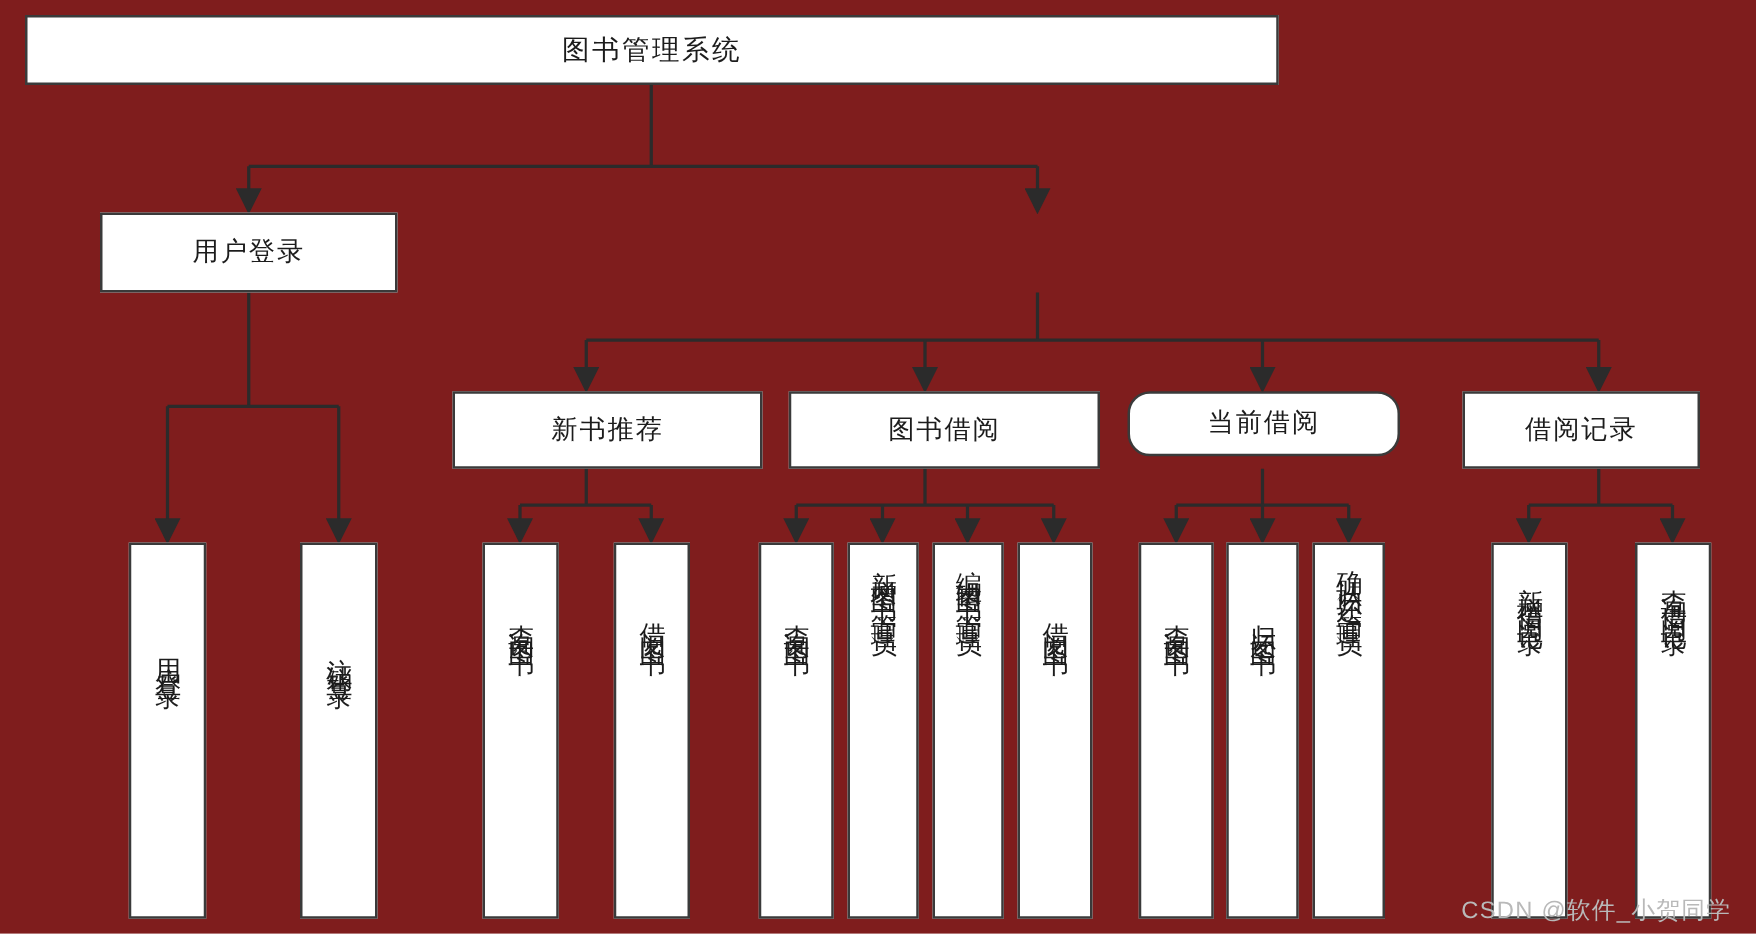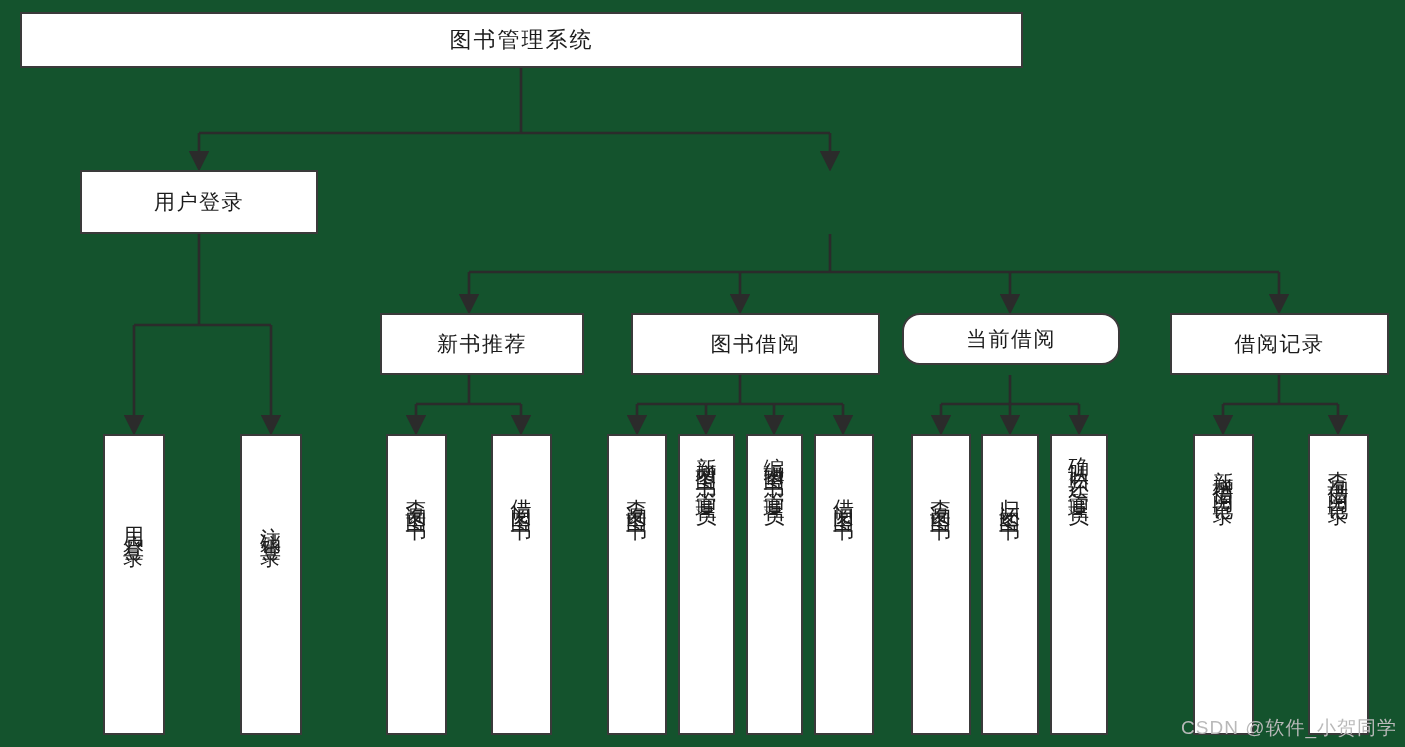--- a/index.html
+++ b/index.html
@@ -9,21 +9,21 @@
     background: #ffffff;
   }
   body {
     font-family: "Liberation Sans", "DejaVu Sans", sans-serif;
     color: #1a1a1a;
   }
   #diagram-root {
     position: relative;
     width: 1405px;
     height: 747px;
-    background: #14532d;
+    background: #7f1d1d;
     overflow: hidden;
     text-decoration: underline;
   }
   
   #connectors {
     position: absolute;
     left: 0;
     top: 0;
     width: 1405px;
     height: 747px;
@@ -73,21 +73,21 @@
   }
   
   .node.vert.pad-lg { padding-top: 74px; }
   .node.vert.pad-md { padding-top: 46px; }
   .node.vert.pad-sm { padding-top: 18px; }
   .node.vert.pad-xs { padding-top: 4px; }
 
   
   #watermark {
     position: absolute;
-    right: 8px;
+    right: 20px;
     bottom: 6px;
     z-index: 3;
     font-size: 19px;
     color: #b9b9b9;
     letter-spacing: 1px;
     user-select: none;
     pointer-events: none;
     white-space: nowrap;
   }
 </style>
@@ -147,30 +147,30 @@
   </svg>
 
   <div class="node root horiz" style="left:20px; top:12px; width:1003px; height:56px;">
     <span class="label">图书管理系统</span>
   </div>
 
   <div class="node horiz" style="left:80px; top:170px; width:238px; height:64px;">
     <span class="label">用户登录</span>
   </div>
 
-  <div class="node horiz" style="left:380px; top:313px; width:204px; height:62px;">
+  <div class="node horiz" style="left:362px; top:313px; width:248px; height:62px;">
     <span class="label">新书推荐</span>
   </div>
   <div class="node horiz" style="left:631px; top:313px; width:249px; height:62px;">
     <span class="label">图书借阅</span>
   </div>
   <div class="node horiz" style="left:902px; top:313px; width:218px; height:52px;border-radius:18px;">
     <span class="label">当前借阅</span>
   </div>
-  <div class="node horiz" style="left:1170px; top:313px; width:219px; height:62px;">
+  <div class="node horiz" style="left:1170px; top:313px; width:190px; height:62px;">
     <span class="label">借阅记录</span>
   </div>
 
   <div class="node vert pad-lg" style="left:103px; top:434px; width:62px; height:301px;">
     <span class="label">用户登录</span>
   </div>
   <div class="node vert pad-lg" style="left:240px; top:434px; width:62px; height:301px;">
     <span class="label">注销登录</span>
   </div>
 

